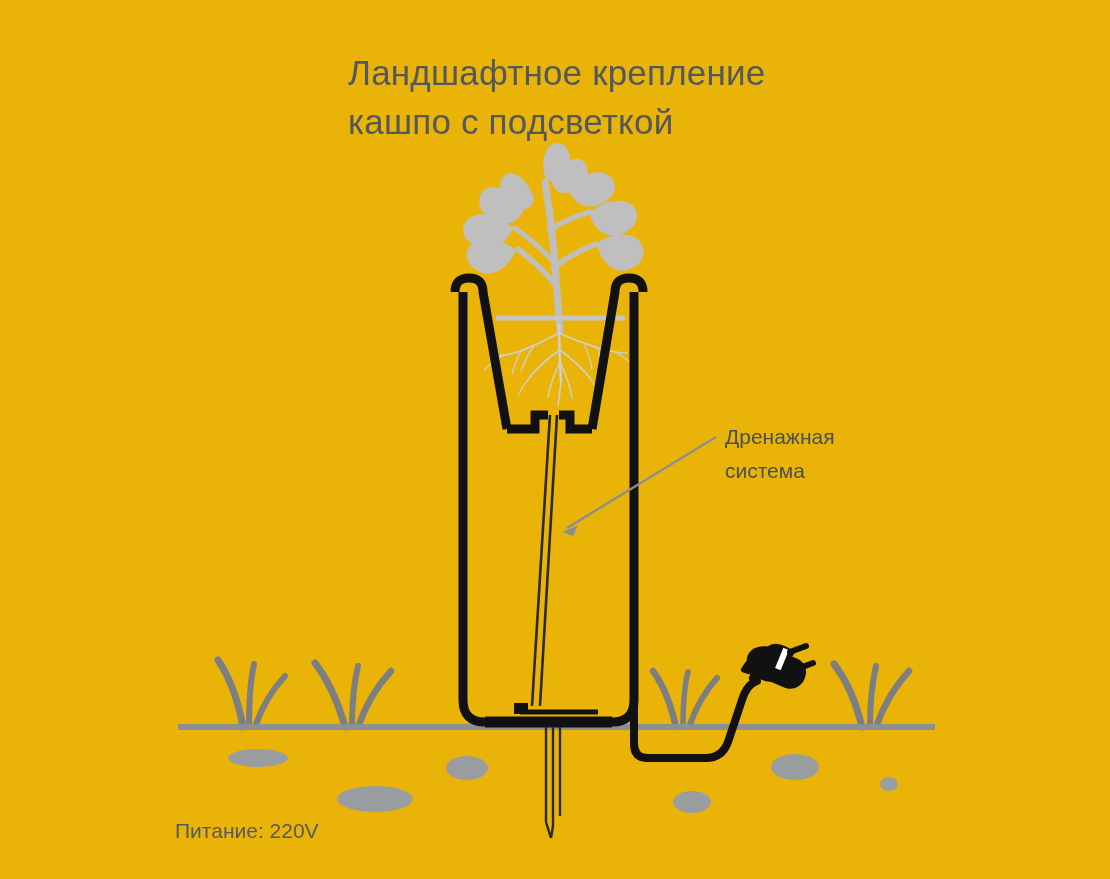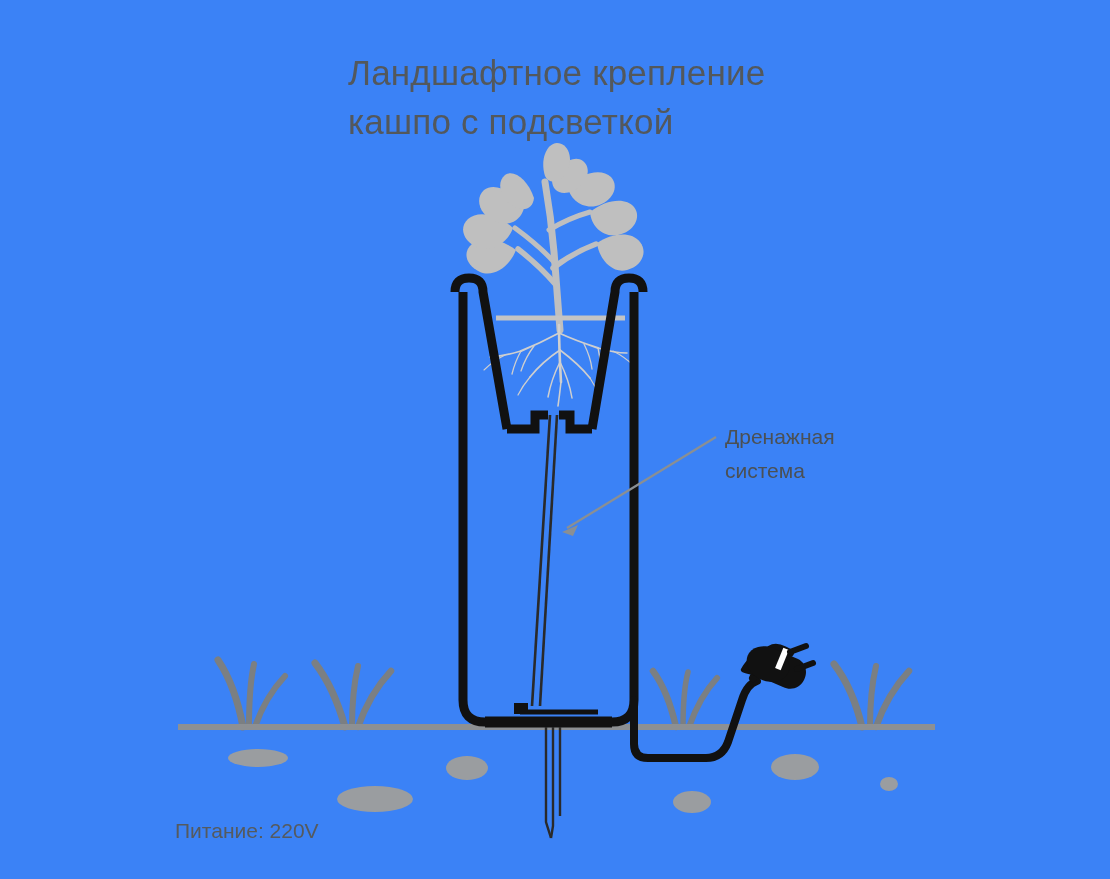--- a/index.html
+++ b/index.html
@@ -7,21 +7,21 @@
     padding: 0;
     background: #ffffff;
   }
   body {
     font-family: "Liberation Sans", sans-serif;
   }
   #diagram-root {
     position: relative;
     width: 1110px;
     height: 879px;
-    background: #3b82f6;
+    background: #eab308;
     overflow: hidden;
   }
   #diagram-svg {
     position: absolute;
     top: 0;
     left: 0;
     width: 1110px;
     height: 879px;
     display: block;
   }

